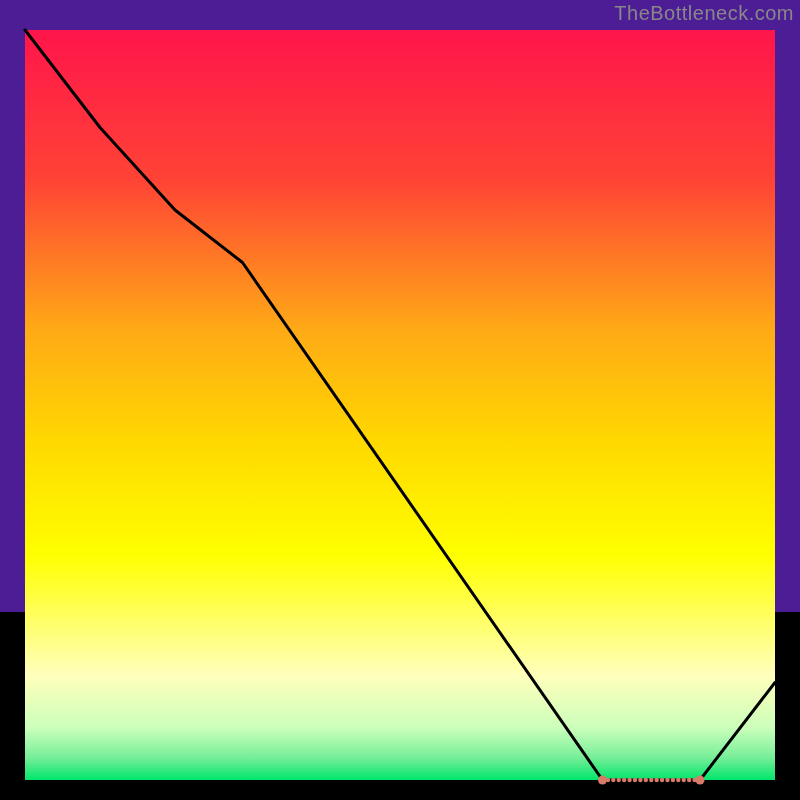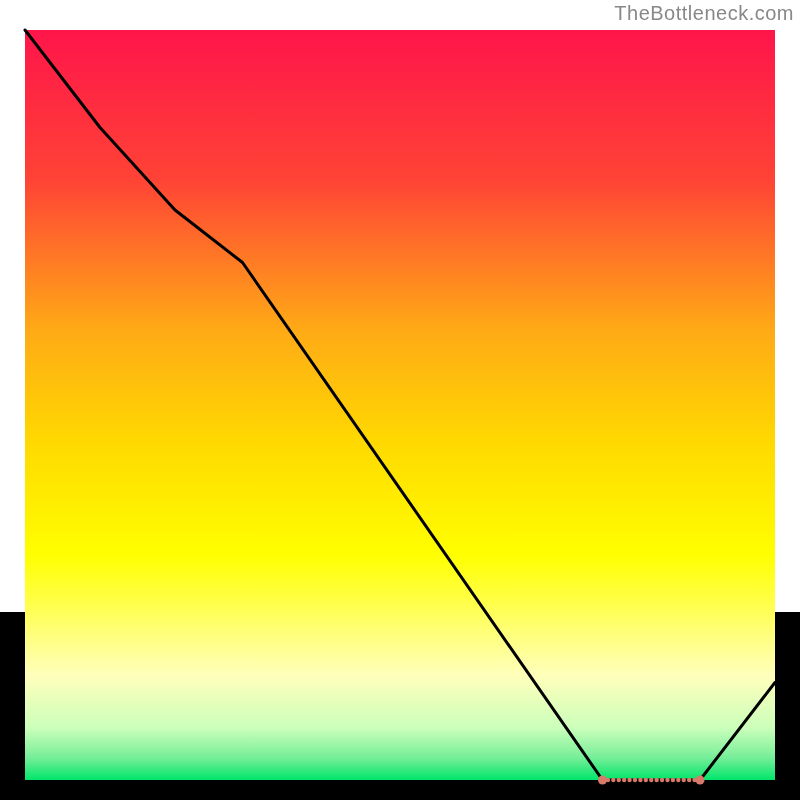--- a/index.html
+++ b/index.html
@@ -1,20 +1,20 @@
 <!DOCTYPE html>
 <html><head>
 <meta charset="utf-8">
 <style>
   * { margin: 0; padding: 0; box-sizing: border-box; }
   html, body { width: 800px; height: 800px; background: #000; overflow: hidden; }
   .wrap {
     width: 800px;
     height: 612px;
-    background: #ffffff;
+    background: #4c1d95;
     position: relative;
   }
   .attribution {
     position: absolute;
     top: 2px;
     right: 6px;
     font-family: Arial, Helvetica, sans-serif;
     font-size: 20px;
     color: #888;
     letter-spacing: 0.5px;

